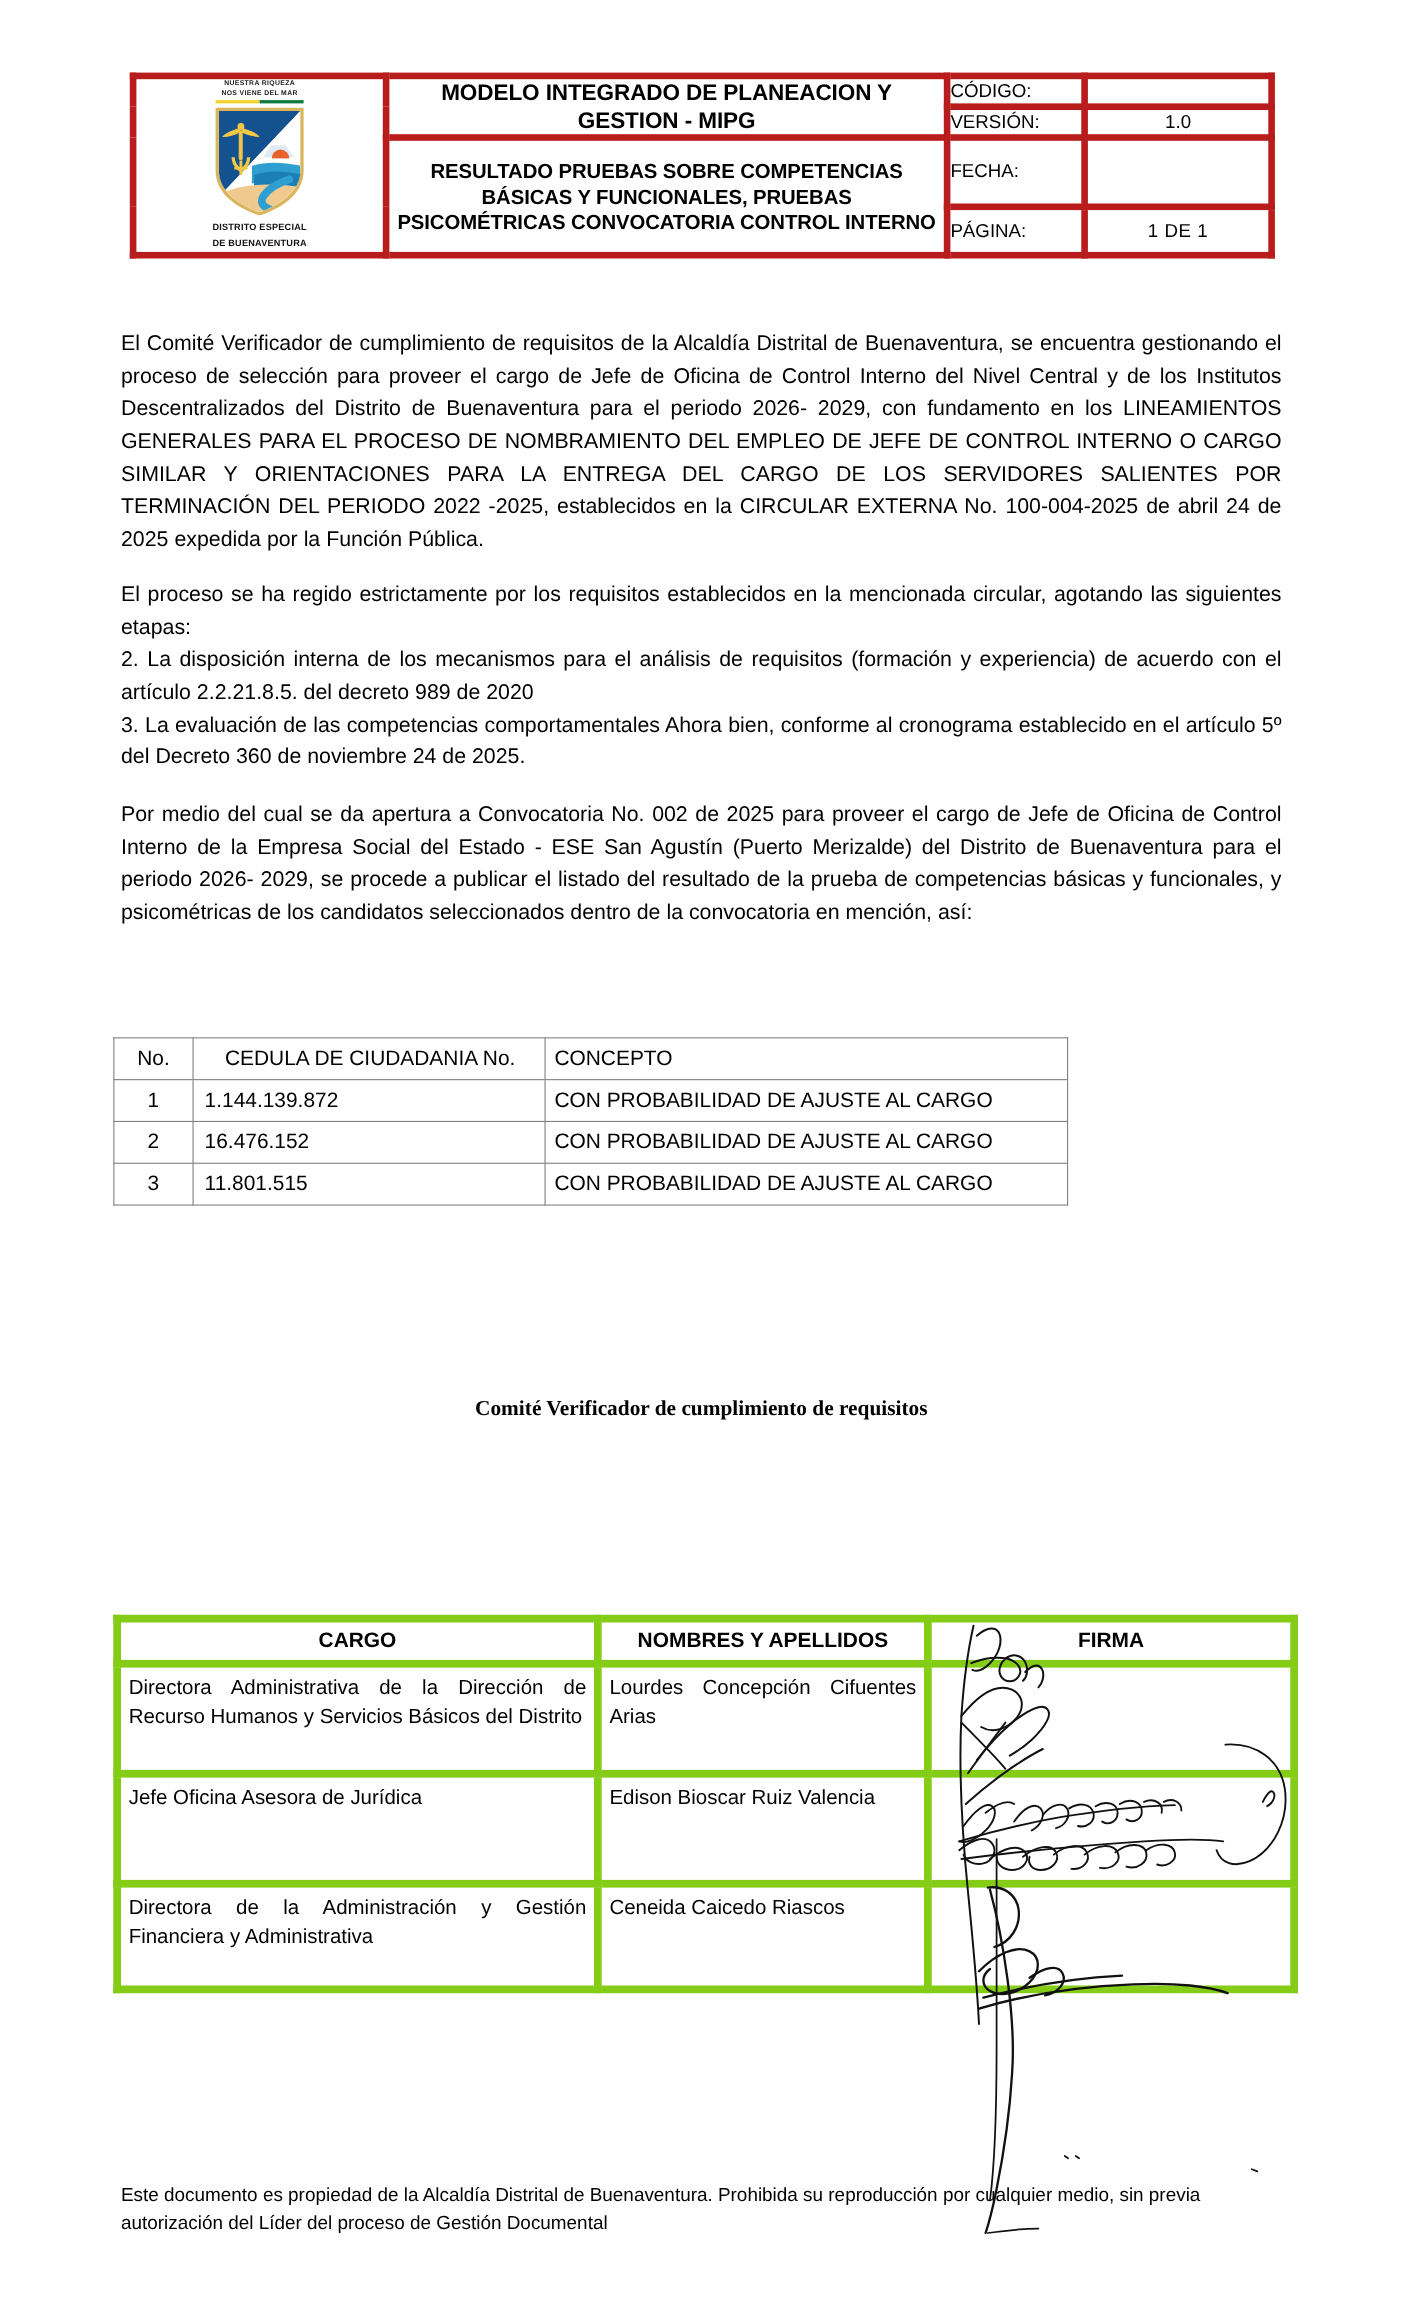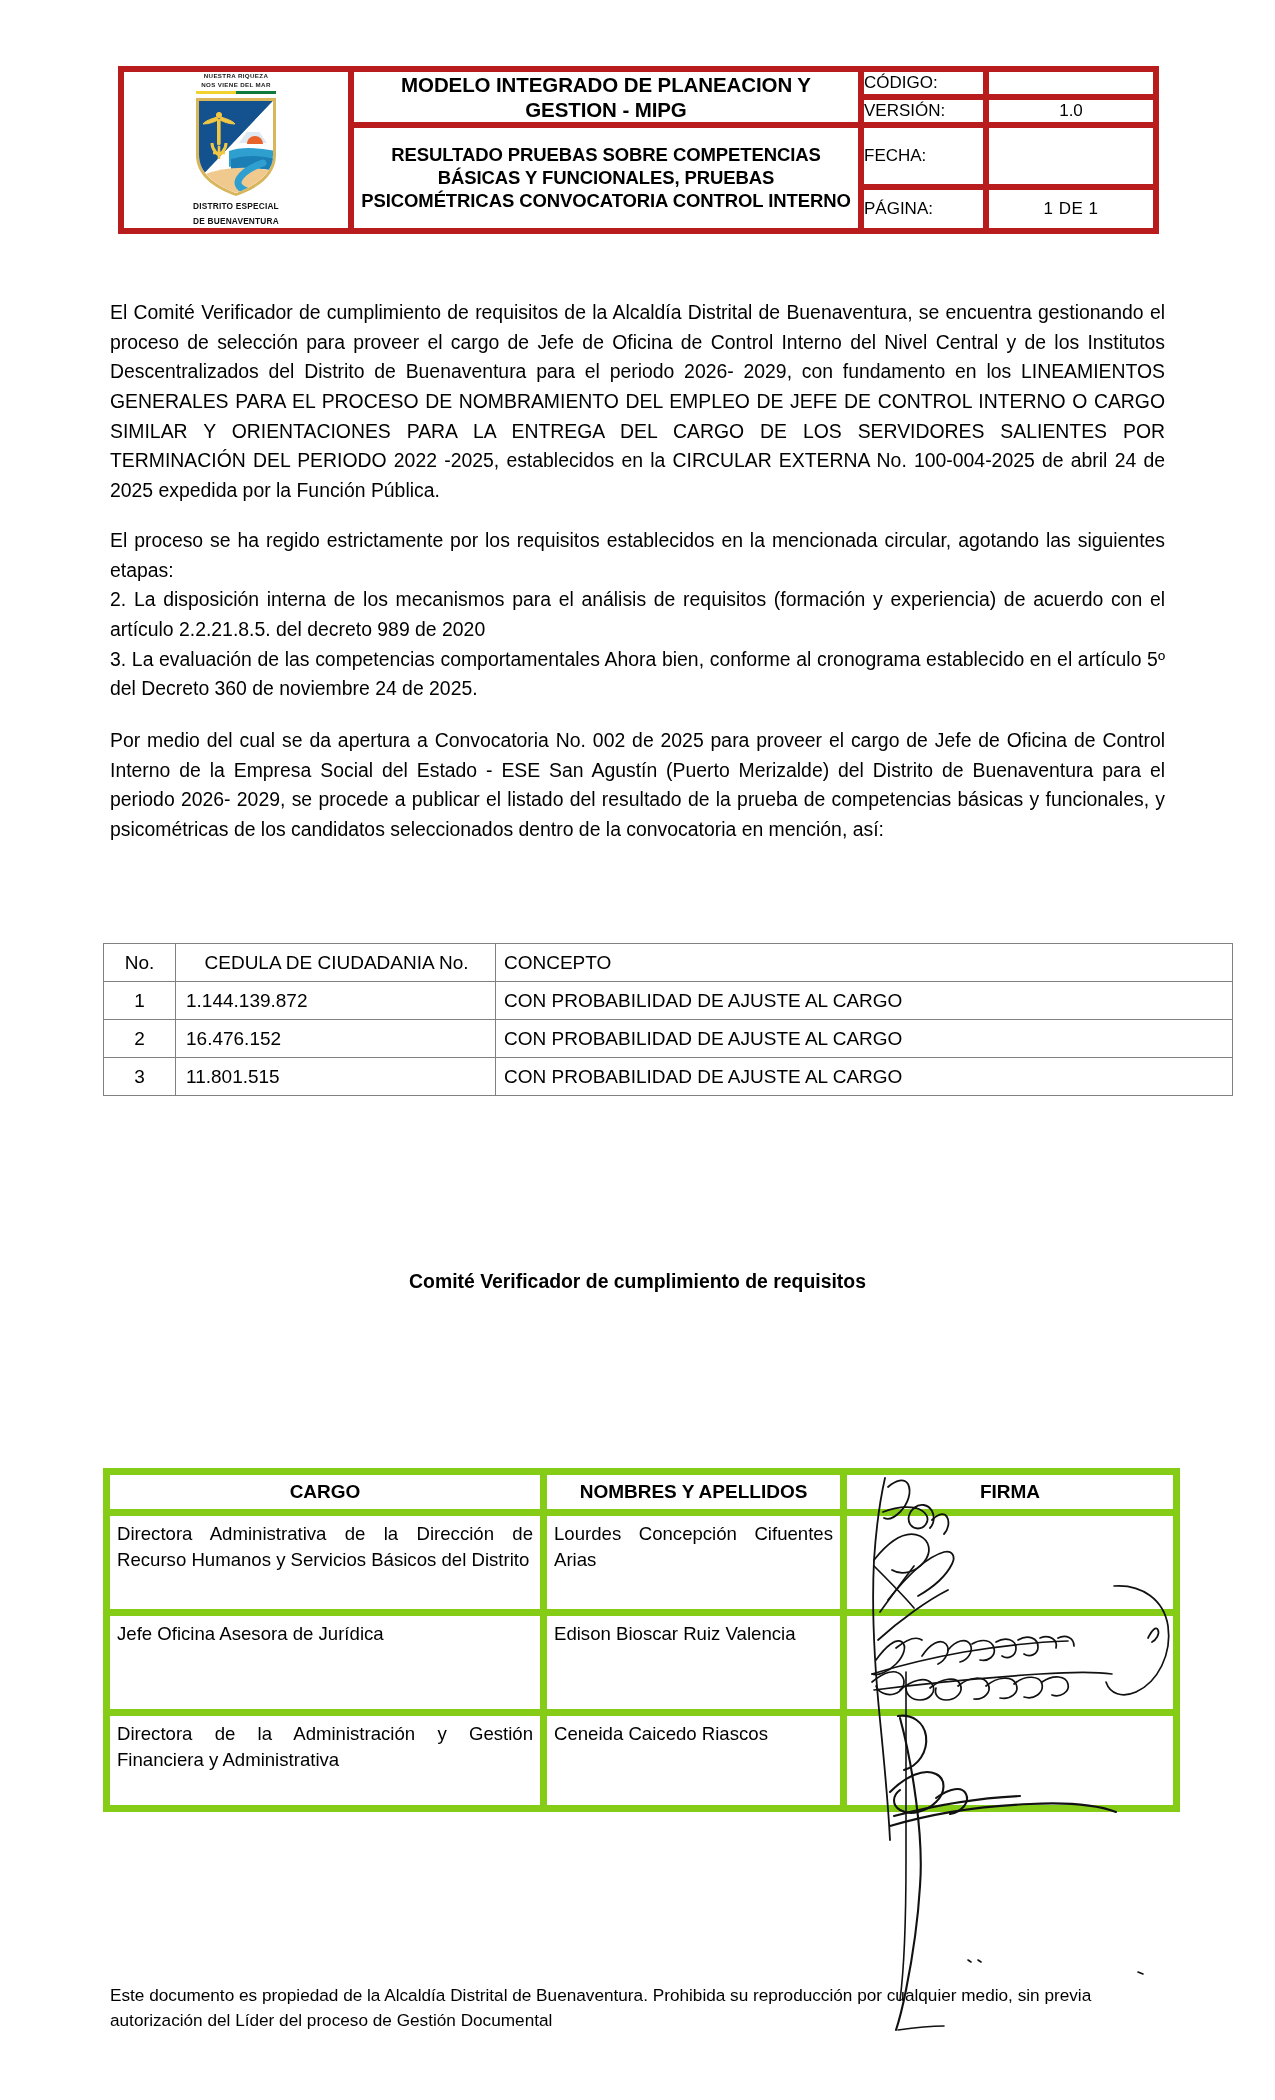--- a/index.html
+++ b/index.html
@@ -114,21 +114,21 @@
     text-align: justify;
     margin: 0;
   }
   .list-line.last { text-align: justify; }
   .spacer-20 { height: 22px; }
 
   
   .results-wrap {
     position: absolute;
     left: 103px; top: 943px;
-    width: 1130px;
+    width: 868px;
   }
   table.results {
     border-collapse: collapse;
     width: 100%;
     table-layout: fixed;
   }
   table.results td, table.results th {
     border: 1px solid #808080;
     font-weight: normal;
     font-size: 19px;
@@ -153,20 +153,21 @@
     line-height: 1.5;
     text-align: justify;
   }
   .committee-line {
     position: absolute;
     left: 110px; top: 1270px;
     width: 1055px;
     text-align: center;
     font-size: 19.4px;
     font-weight: bold;
+    font-family: Liberation Serif, serif;
   }
 
   
   .sign-wrap {
     position: absolute;
     left: 103px; top: 1468px;
     width: 1070px;
   }
   table.signs {
     border-collapse: collapse;

